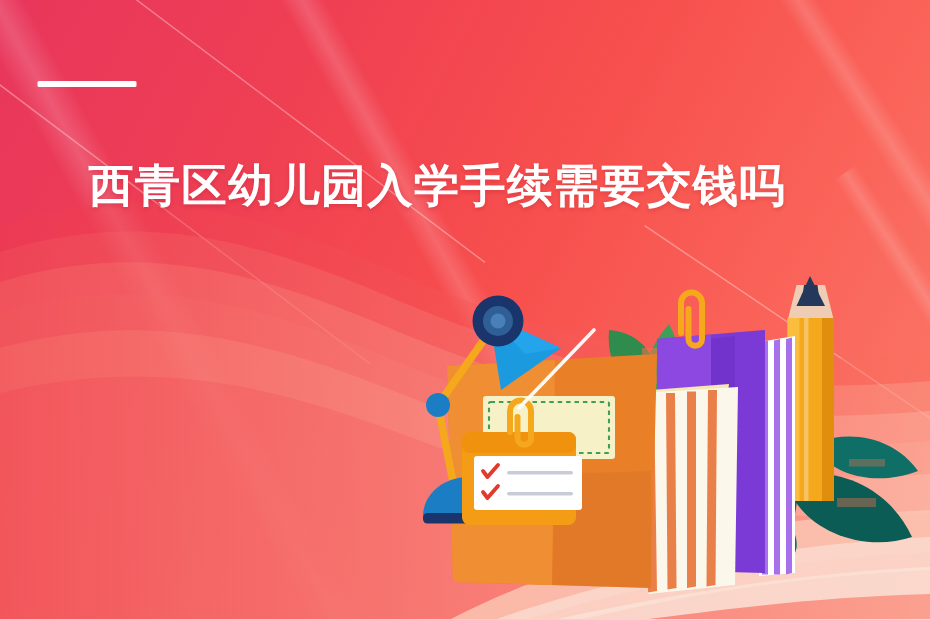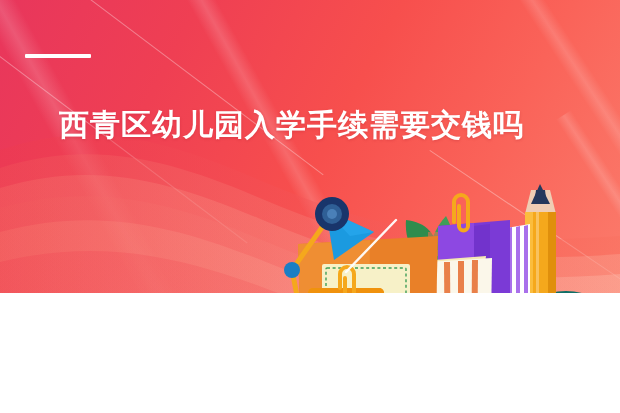--- a/index.html
+++ b/index.html
@@ -1,20 +1,20 @@
 <!DOCTYPE html>
 <html><head>
 <meta charset="utf-8">
 <style>
   html,body{margin:0;padding:0;background:#fff;}
   body{font-family:"Liberation Sans","DejaVu Sans",sans-serif;}
 
   #banner{
     position:relative;
-    width:620px;height:293px;
+    width:620px;height:413px;
     overflow:hidden;
     background:linear-gradient(118deg,#e8365c 0%,#ef3f53 26%,#f74f4d 52%,#fa6359 74%,#fb7b6b 100%);
   }
 
   
   .bg-layer{position:absolute;inset:0;pointer-events:none;}
 
   .diag-streak{
     position:absolute;
     background:linear-gradient(90deg,rgba(255,255,255,0) 0%,rgba(255,255,255,.16) 50%,rgba(255,255,255,0) 100%);

